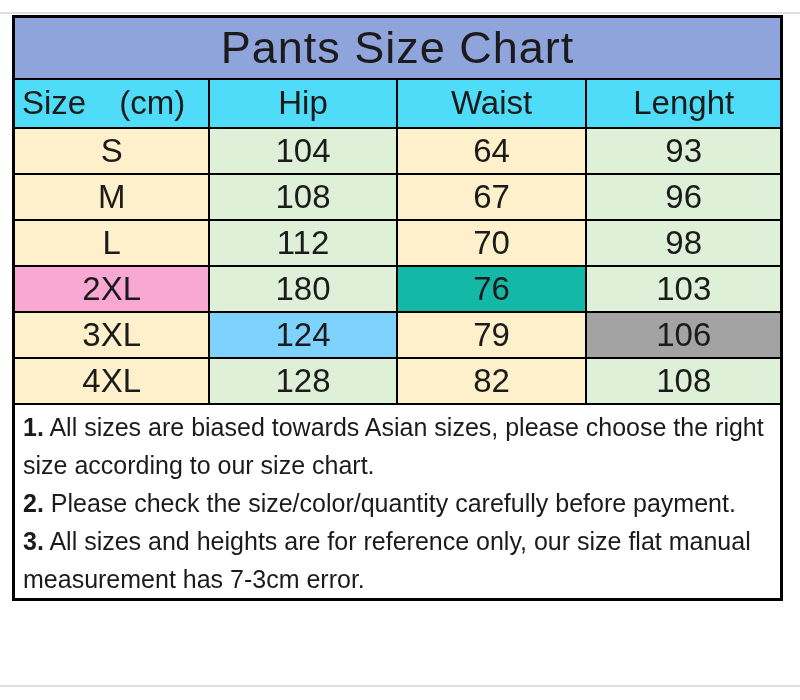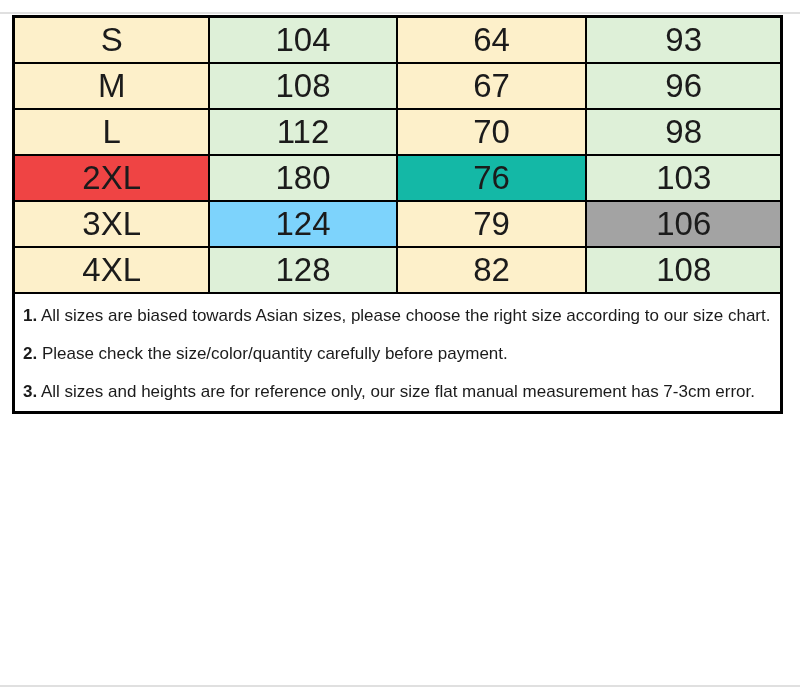--- a/index.html
+++ b/index.html
@@ -64,42 +64,51 @@
     vertical-align: middle;
     font-size: 33px;
   }
   td.notes-cell {
     background: #ffffff;
     vertical-align: top;
     padding: 3px 8px 0 8px;
   }
   .note {
     margin: 0;
-    font-size: 17px;
+    font-size: 25px;
     line-height: 38px;
   }
   .note b { font-weight: 700; }
 </style>
 </head>
 <body>
 
 <div class="canvas">
   <div class="edge-line top"></div>
   <div class="edge-line bottom"></div>
 
   <table class="size-table">
     <colgroup>
       <col style="width:25.5%">
       <col style="width:24.4%">
       <col style="width:24.7%">
       <col style="width:25.4%">
     </colgroup>
 
     <tbody>
+        <tr class="title-row">
+      <td class="title-cell" colspan="4" style="background:#90A4DC">Pants Size Chart</td>
+    </tr>
 
+    <tr class="header-row">
+      <th class="size-col" style="background:#4FDCF8">Size　(cm)</th>
+      <th style="background:#4FDCF8">Hip</th>
+      <th style="background:#4FDCF8">Waist</th>
+      <th style="background:#4FDCF8">Lenght</th>
+    </tr>
 
     <tr class="data-row">
       <td style="background:#FDF0CA">S</td>
       <td style="background:#DEF0D8">104</td>
       <td style="background:#FDF0CA">64</td>
       <td style="background:#DEF0D8">93</td>
     </tr>
 
     <tr class="data-row">
       <td style="background:#FDF0CA">M</td>
@@ -110,21 +119,21 @@
 
     <tr class="data-row">
       <td style="background:#FDF0CA">L</td>
       <td style="background:#DEF0D8">112</td>
       <td style="background:#FDF0CA">70</td>
       <td style="background:#DEF0D8">98</td>
     </tr>
 
 
     <tr class="data-row">
-      <td style="background:#ef4444">2XL</td>
+      <td style="background:#f9a8d4">2XL</td>
       <td style="background:#DEF0D8">180</td>
       <td style="background:#14b8a6">76</td>
       <td style="background:#DEF0D8">103</td>
     </tr>
 
     <tr class="data-row">
       <td style="background:#FDF0CA">3XL</td>
       <td style="background:#7dd3fc">124</td>
       <td style="background:#FDF0CA">79</td>
       <td style="background:#a3a3a3">106</td>

